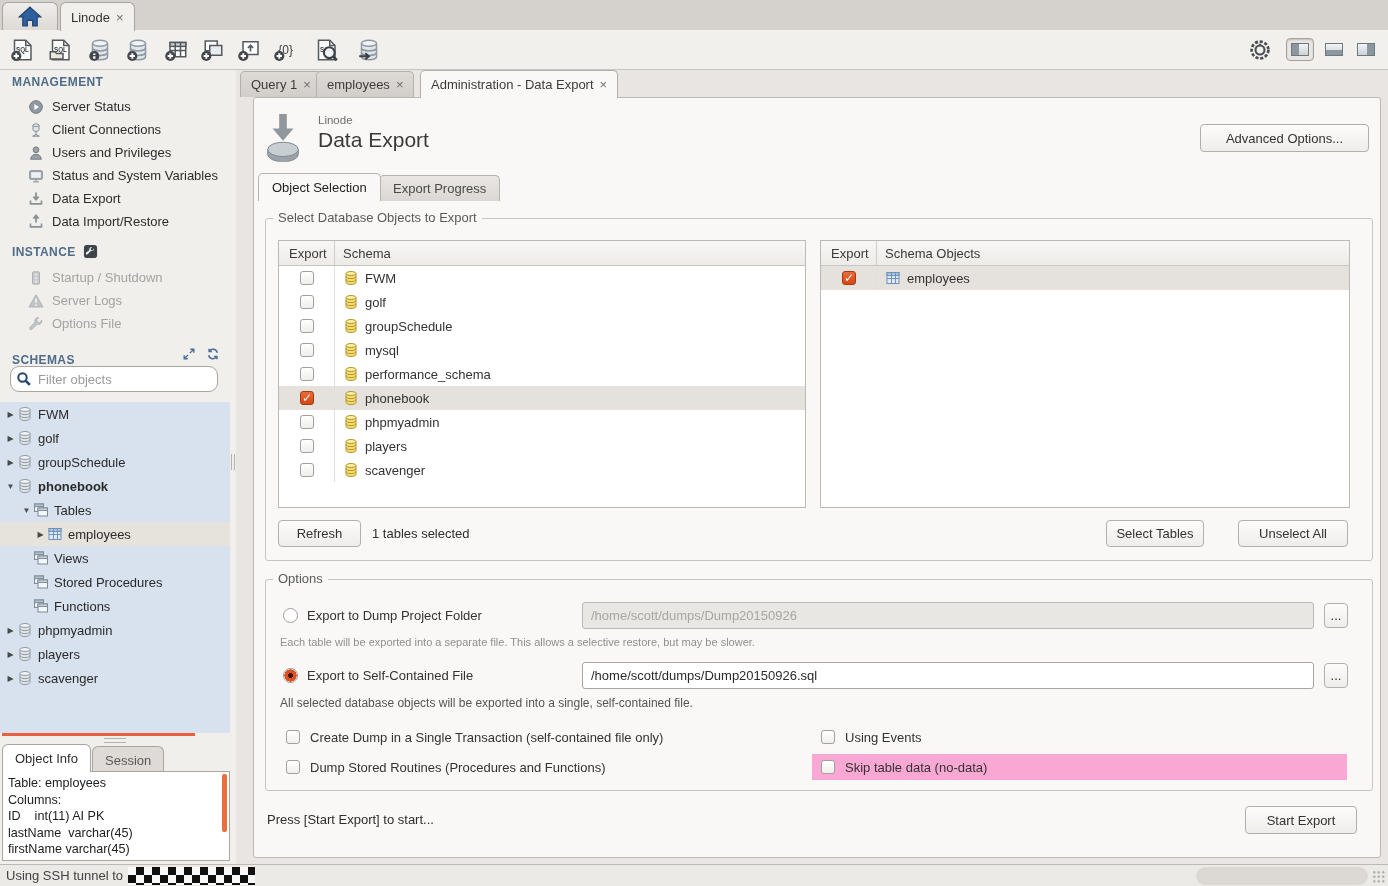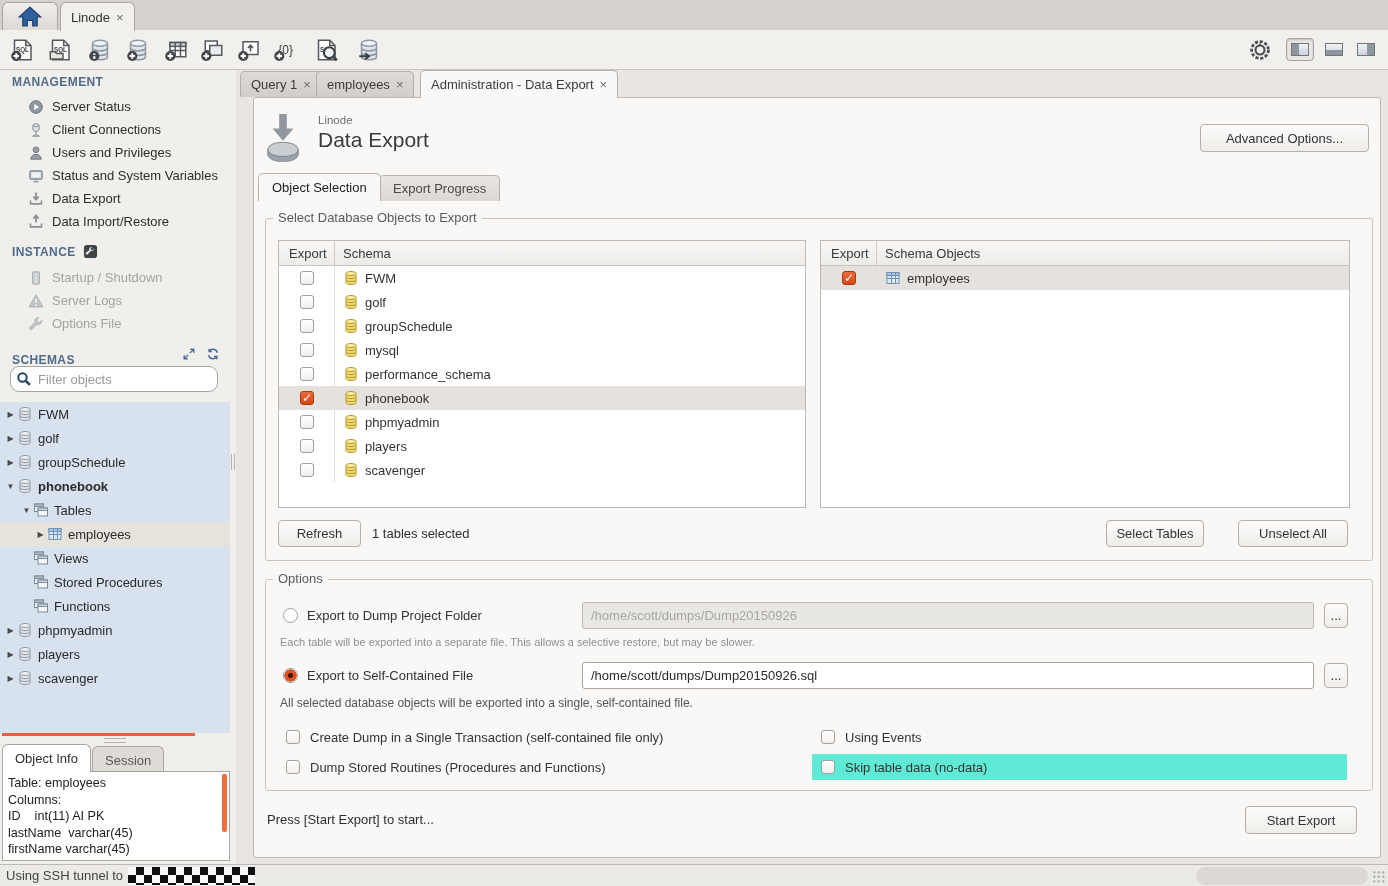--- a/index.html
+++ b/index.html
@@ -75,21 +75,21 @@
 
   
   .cb{width:14px;height:14px;border:1px solid #a39f9b;border-radius:3px;background:linear-gradient(#fff,#f1efec);position:relative;flex:none}
   .cb.checked{background:linear-gradient(#ea6a39,#d64814);border-color:#a53a10}
   .cb.checked::after{content:"✓";position:absolute;left:1.5px;top:-1.5px;color:#fff;font-size:12px;font-weight:bold}
   .radio{width:15px;height:15px;border-radius:50%;border:1px solid #a39f9b;background:#fff;flex:none}
   .radio.on{background:radial-gradient(circle,#4a1704 0 2.5px,#dd5222 2.5px 6px,#fff 6.2px);border-color:#9b9793}
 
   .help{position:absolute;font-size:11px;color:#8f8f8f;white-space:nowrap}
   .cbrow{position:absolute;height:26px;display:flex;align-items:center;gap:10px;padding-left:9px}
-  .cbrow.hl{background:#5eead4}
+  .cbrow.hl{background:#f9a8d4}
   .tinput{position:absolute;height:27px;border:1px solid #a9a5a1;border-radius:3px;background:#fff;font:13px "Liberation Sans","DejaVu Sans",sans-serif;color:#2a2a2a;padding:0 8px}
   .tinput.disabled{background:#e9e7e4;color:#a8a6a3;border-color:#bcb8b4}
 
   
   #statusbar{left:0;top:864px;width:1388px;height:22px;background:#eceae7;border-top:1px solid #bdb9b5;color:#424242}
   #censor{position:absolute;left:128px;top:2px;width:127px;height:18px;background:conic-gradient(#101010 90deg,#f8f8f8 90deg 180deg,#101010 180deg 270deg,#f8f8f8 270deg);background-size:16px 16px}
   #hscroll{position:absolute;left:1196px;top:2px;width:172px;height:18px;background:#dcd8d4;border-radius:9px}
   #resizegrip{position:absolute;right:2px;top:5px;width:14px;height:14px;background:radial-gradient(#a9a5a1 1px,transparent 1.3px);background-size:4.5px 4.5px}
 </style>
 </head>

